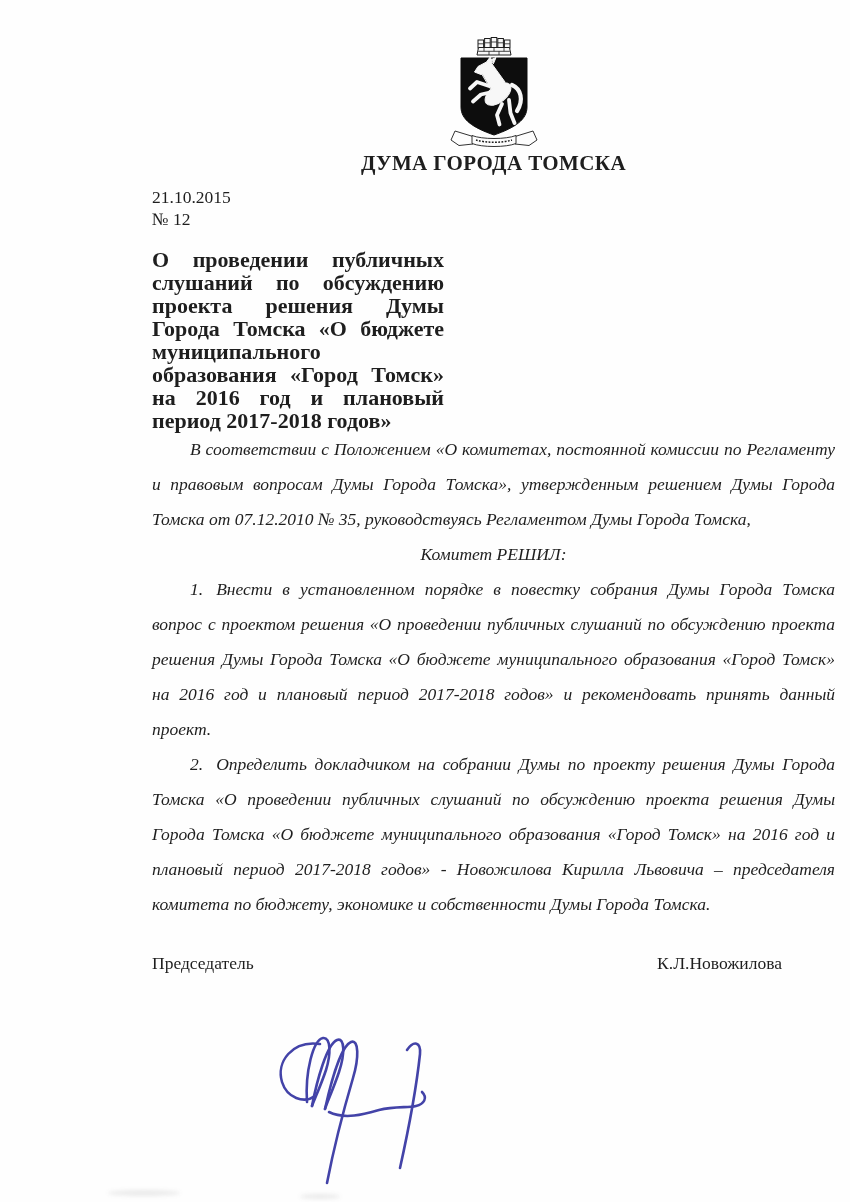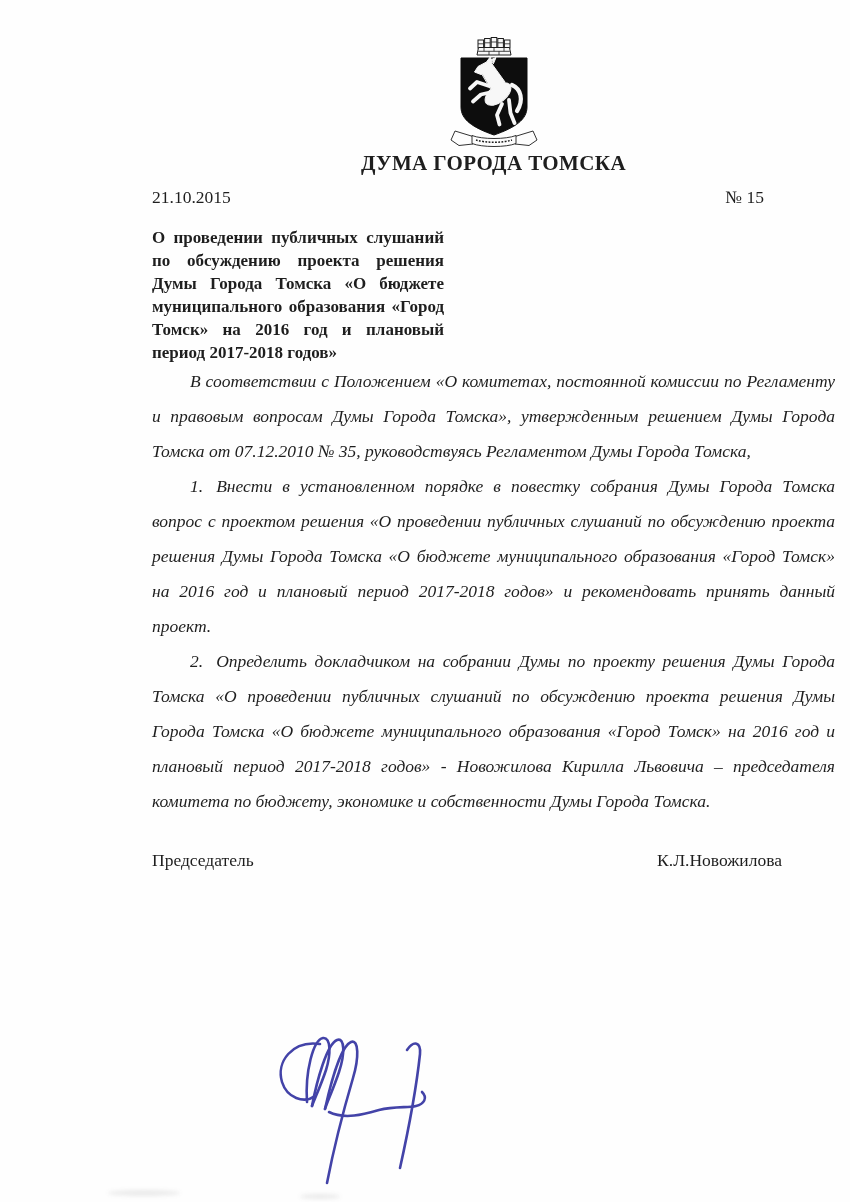--- a/index.html
+++ b/index.html
@@ -46,27 +46,28 @@
     line-height:26px;
     letter-spacing:1px;
   }
   .dateline{
     margin-top:9px;
     display:flex;
     justify-content:space-between;
     align-items:baseline;
     font-size:17.5px;
     line-height:22px;
+    flex-direction:column;
   }
   .doc-number{margin-right:71px;}
   .subject{
     margin:18px 0 0 0;
     width:292px;
     font-weight:bold;
-    font-size:17px;
+    font-size:22px;
     line-height:23px;
     text-align:justify;
   }
   .docbody{
     margin-top:0;
     font-size:17.5px;
     line-height:35px;
   }
   .docbody p{margin:0;font-style:italic;}
   .para{
@@ -138,27 +139,28 @@
         <path d="M28,112 C38,115 54,115 64,112" fill="none" stroke-width="1.5" stroke-dasharray="1.8 1.4"></path>
       </g>
     </svg>
 
     <div class="org">ДУМА ГОРОДА ТОМСКА</div>
 
 
 
     <div class="dateline">
       <span class="doc-date">21.10.2015</span>
-      <span class="doc-number">№ 15</span>
+      <span class="doc-number">№ 12</span>
     </div>
 
     <div class="subject">О проведении публичных слушаний по обсуждению проекта решения Думы Города Томска «О бюджете муниципального образования «Город Томск» на 2016 год и плановый период 2017-2018 годов»</div>
 
     <div class="docbody">
       <p class="para">В соответствии с Положением «О комитетах, постоянной комиссии по Регламенту и правовым вопросам Думы Города Томска», утвержденным решением Думы Города Томска от 07.12.2010 № 35, руководствуясь Регламентом Думы Города Томска,</p>
+      <p class="resolved">Комитет РЕШИЛ:</p>
       <p class="para"><span class="item-num">1.</span><span>Внести в установленном порядке в повестку собрания Думы Города Томска вопрос с проектом решения «О проведении публичных слушаний по обсуждению проекта решения Думы Города Томска «О бюджете муниципального образования «Город Томск» на 2016 год и плановый период 2017-2018 годов» и рекомендовать принять данный проект.</span></p>
       <p class="para"><span class="item-num">2.</span><span>Определить докладчиком на собрании Думы по проекту решения Думы Города Томска «О проведении публичных слушаний по обсуждению проекта решения Думы Города Томска «О бюджете муниципального образования «Город Томск» на 2016 год и плановый период 2017-2018 годов» - Новожилова Кирилла Львовича – председателя комитета по бюджету, экономике и собственности Думы Города Томска.</span></p>
     </div>
 
     <div class="sigrow">
       <span>Председатель</span>
       <span class="signer-name">К.Л.Новожилова</span>
     </div>
 
   </div>

